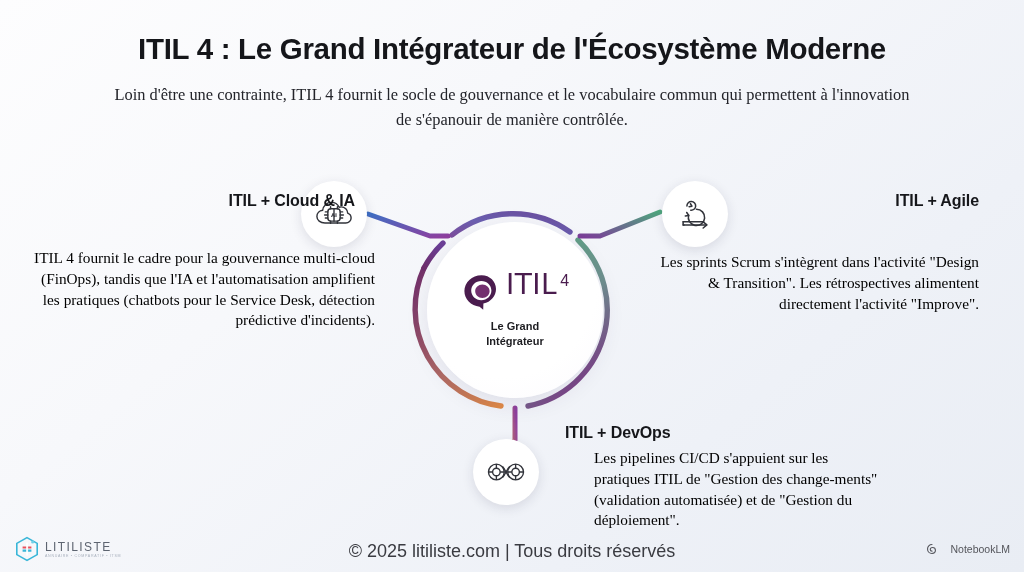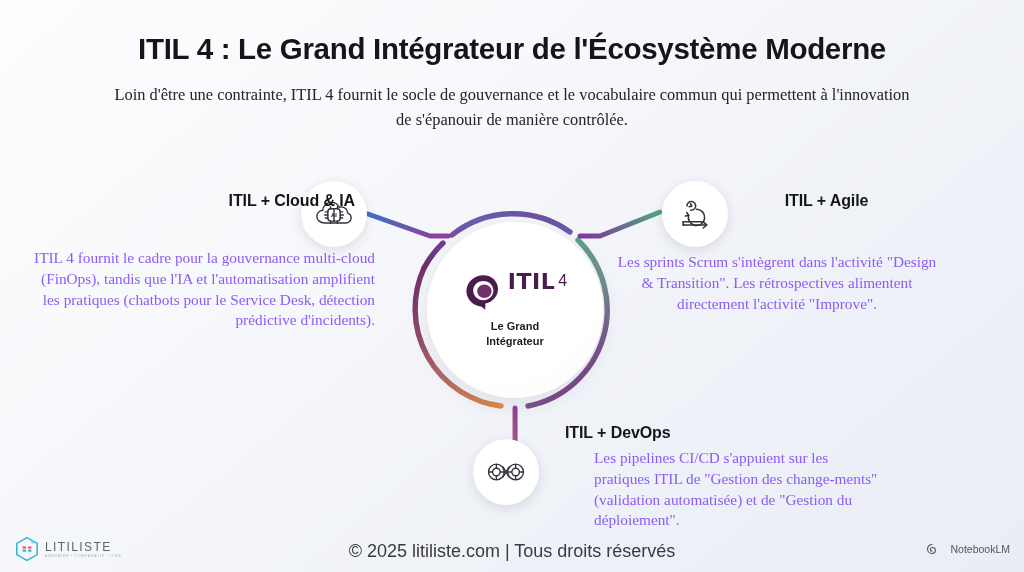--- a/index.html
+++ b/index.html
@@ -76,22 +76,22 @@
     justify-content: center;
   }
   #hub-logo {
     display: flex;
     align-items: flex-start;
     gap: 3px;
     margin-bottom: 9px;
   }
   #hub-logo .mark { display: block; }
   #hub-logo .wordmark {
-    font-size: 22px;
-    font-weight: 700;
+    font-size: 28px;
+    font-weight: 400;
     letter-spacing: 0.5px;
     color: #4a1c4e;
     line-height: 0.95;
     font-family: "DejaVu Sans", sans-serif;
   }
   #hub-logo .sup {
     font-size: 16px;
     font-weight: 400;
     color: #4a1c4e;
     line-height: 1;
@@ -127,30 +127,30 @@
     font-size: 16px;
     font-weight: 700;
     color: #15161a;
     letter-spacing: -0.1px;
     white-space: nowrap;
   }
   .branch-body {
     font-family: "Liberation Serif", serif;
     font-size: 15.3px;
     line-height: 1.36;
-    color: #8b5cf6;
+    color: #000000;
   }
 
   
   #branch-cloud { left: 30px; top: 192px; width: 345px; text-align: right; }
   #branch-cloud .branch-heading { margin-right: 20px; }
   #branch-cloud .branch-body { margin-top: 38px; }
 
   
-  #branch-agile { left: 612px; top: 192px; width: 330px; text-align: center; }
+  #branch-agile { left: 649px; top: 192px; width: 330px; text-align: right; }
   #branch-agile .branch-heading { margin-left: 99px; }
   #branch-agile .branch-body { margin-top: 42px; }
 
   
   #branch-devops { left: 565px; top: 424px; width: 320px; text-align: left; }
   #branch-devops .branch-body { margin-top: 6px; margin-left: 29px; }
 
   
   #footer {
     position: absolute;

